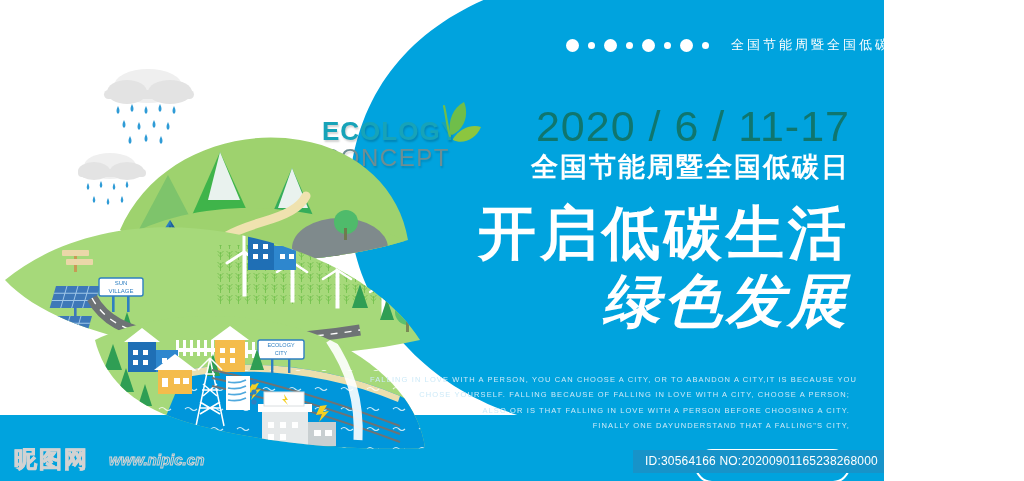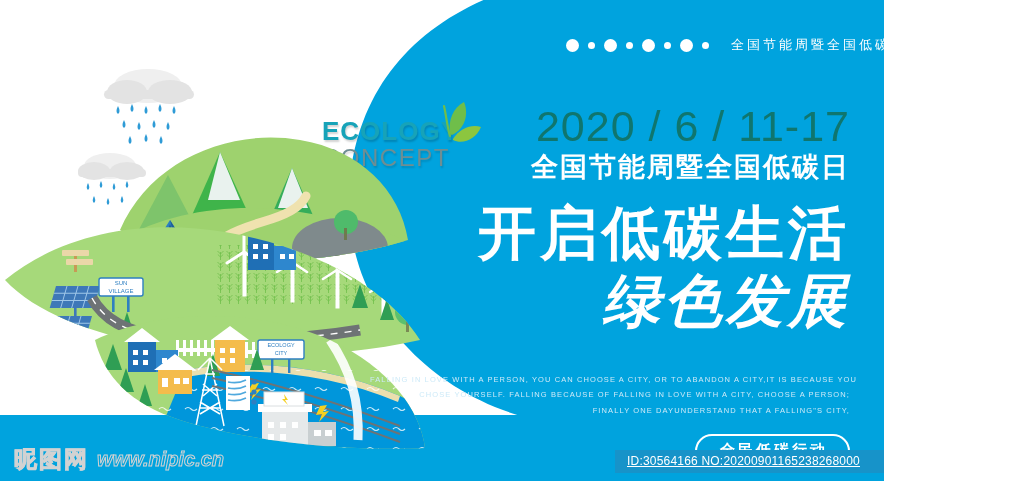--- a/index.html
+++ b/index.html
@@ -130,45 +130,44 @@
     position: absolute;
     left: 98px; top: -18px;
     width: 62px; height: 52px;
   }
   
   .illus { position: absolute; left: 0; top: 40px; width: 470px; height: 420px; }
   
   .watermark {
     position: absolute;
     left: 14px; bottom: 6px;
-    display: flex; align-items: center; gap: 8px;
+    display: flex; align-items: center; gap: 20px;
     pointer-events: none;
   }
   .wm-cn {
     font-size: 23px; font-weight: 700; letter-spacing: 2px;
     color: transparent;
     -webkit-text-stroke: 1px #d2d2d2;
     text-shadow: 0 0 0 #e8e8e8;
   }
   .wm-url {
-    font-size: 20px; font-style: italic; font-weight: 700;
+    font-size: 15px; font-style: italic; font-weight: 700;
     color: transparent;
     -webkit-text-stroke: 1px #d2d2d2;
   }
   
   .idstrip {
     position: absolute;
     right: 0; bottom: 8px;
     background: #1793c9;
     color: #ffffff;
     font-size: 12px;
-    padding: 4px 24px 5px 12px;
+    padding: 4px 6px 5px 12px;
     letter-spacing: 0.2px;
     white-space: nowrap;
-    text-decoration: underline;
   }
 </style>
 </head>
 <body>
 
 <div id="poster">
 
   <div class="bg-blue"></div>
 
   <svg class="bg-white-curve" viewBox="0 0 1024 481" preserveAspectRatio="none">
@@ -519,20 +518,21 @@
     <div class="date-sub">全国节能周暨全国低碳日</div>
 
     <div class="headline">
       <span class="l1">开启低碳生活</span>
       <span class="l2">绿色发展</span>
     </div>
 
     <div class="blurb">
       <div>FALLING IN LOVE WITH A PERSON, YOU CAN CHOOSE A CITY, OR TO ABANDON A CITY,IT IS BECAUSE YOU</div>
       <div>CHOSE YOURSELF. FALLING BECAUSE OF FALLING IN LOVE WITH A CITY, CHOOSE A PERSON;</div>
+      <div>ALSO OR IS THAT FALLING IN LOVE WITH A PERSON BEFORE CHOOSING A CITY.</div>
       <div>FINALLY ONE DAYUNDERSTAND THAT A FALLING"S CITY,</div>
     </div>
 
     <div class="cta-wrap">
       <span class="cta">全民低碳行动</span>
     </div>
   </div>
 
   <div class="watermark">
     <span class="wm-cn">昵图网</span>

